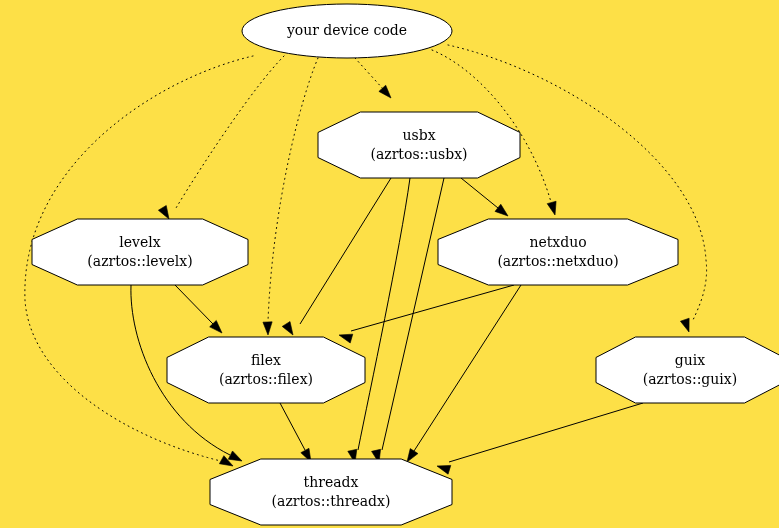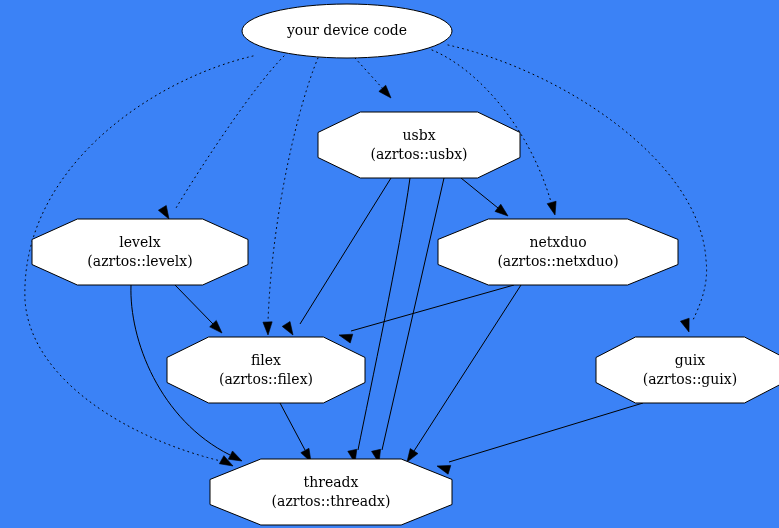--- a/index.html
+++ b/index.html
@@ -4,21 +4,21 @@
 <style>
   html, body {
     margin: 0;
     padding: 0;
     background: #ffffff;
   }
   #canvas {
     position: relative;
     width: 779px;
     height: 528px;
-    background: #3b82f6;
+    background: #fde047;
     font-family: "DejaVu Serif", "Liberation Serif", serif;
     overflow: hidden;
   }
   svg#graph {
     display: block;
     width: 779px;
     height: 528px;
   }
   .node-shape {
     fill: #ffffff;

